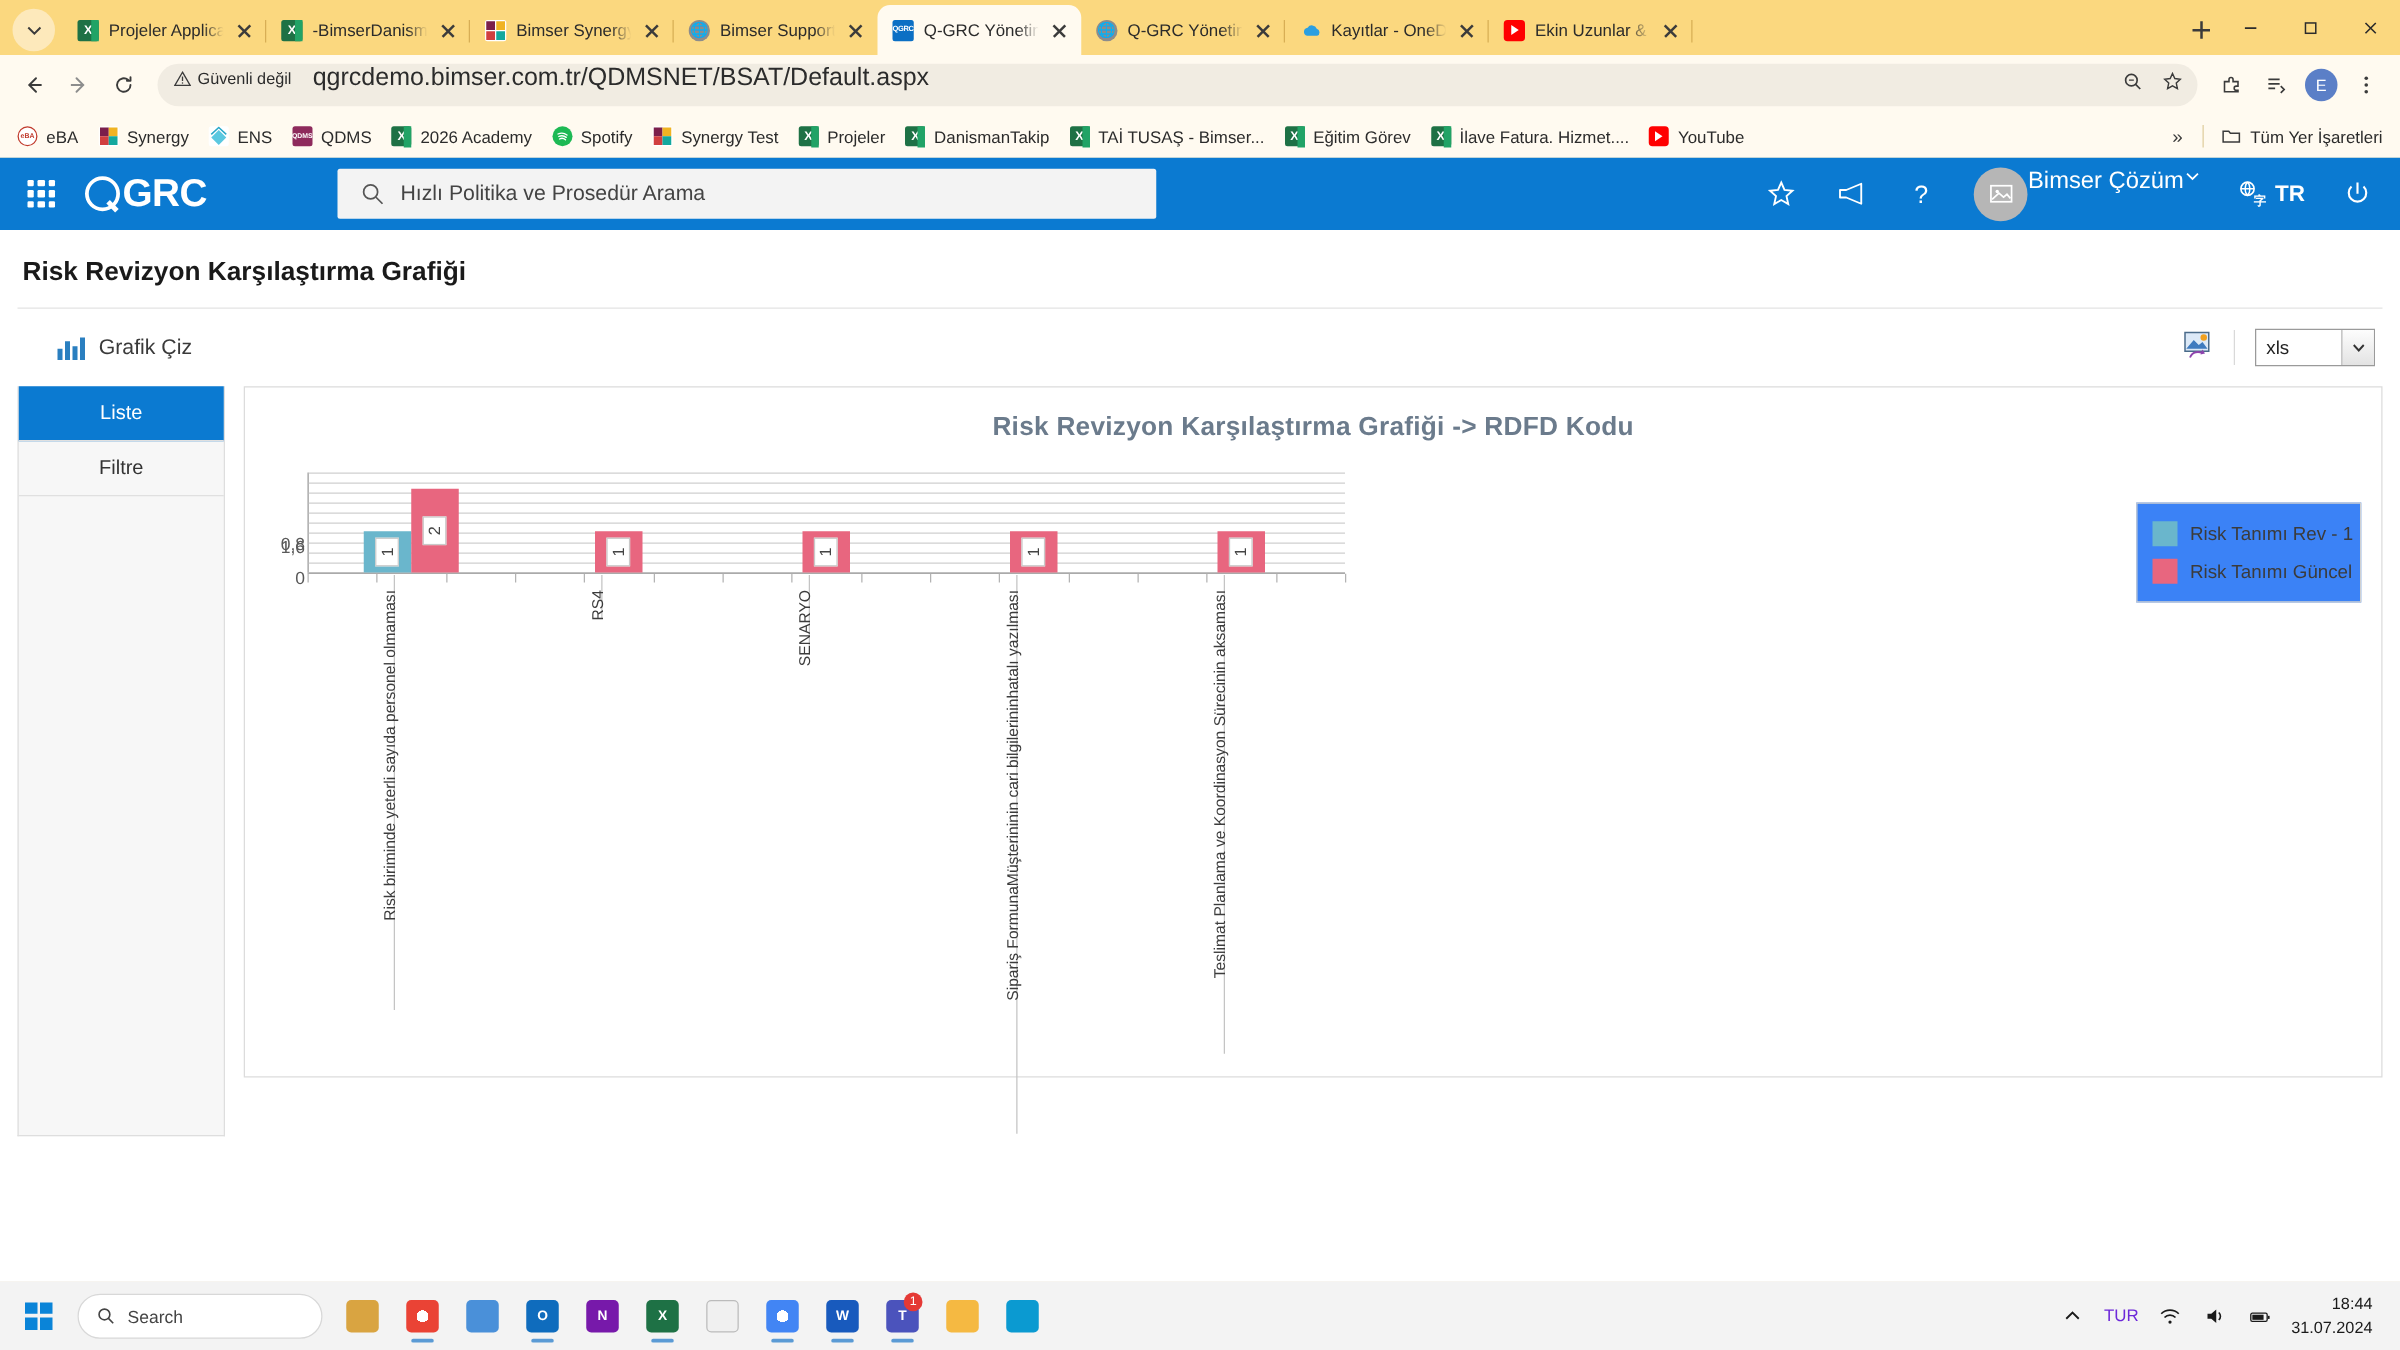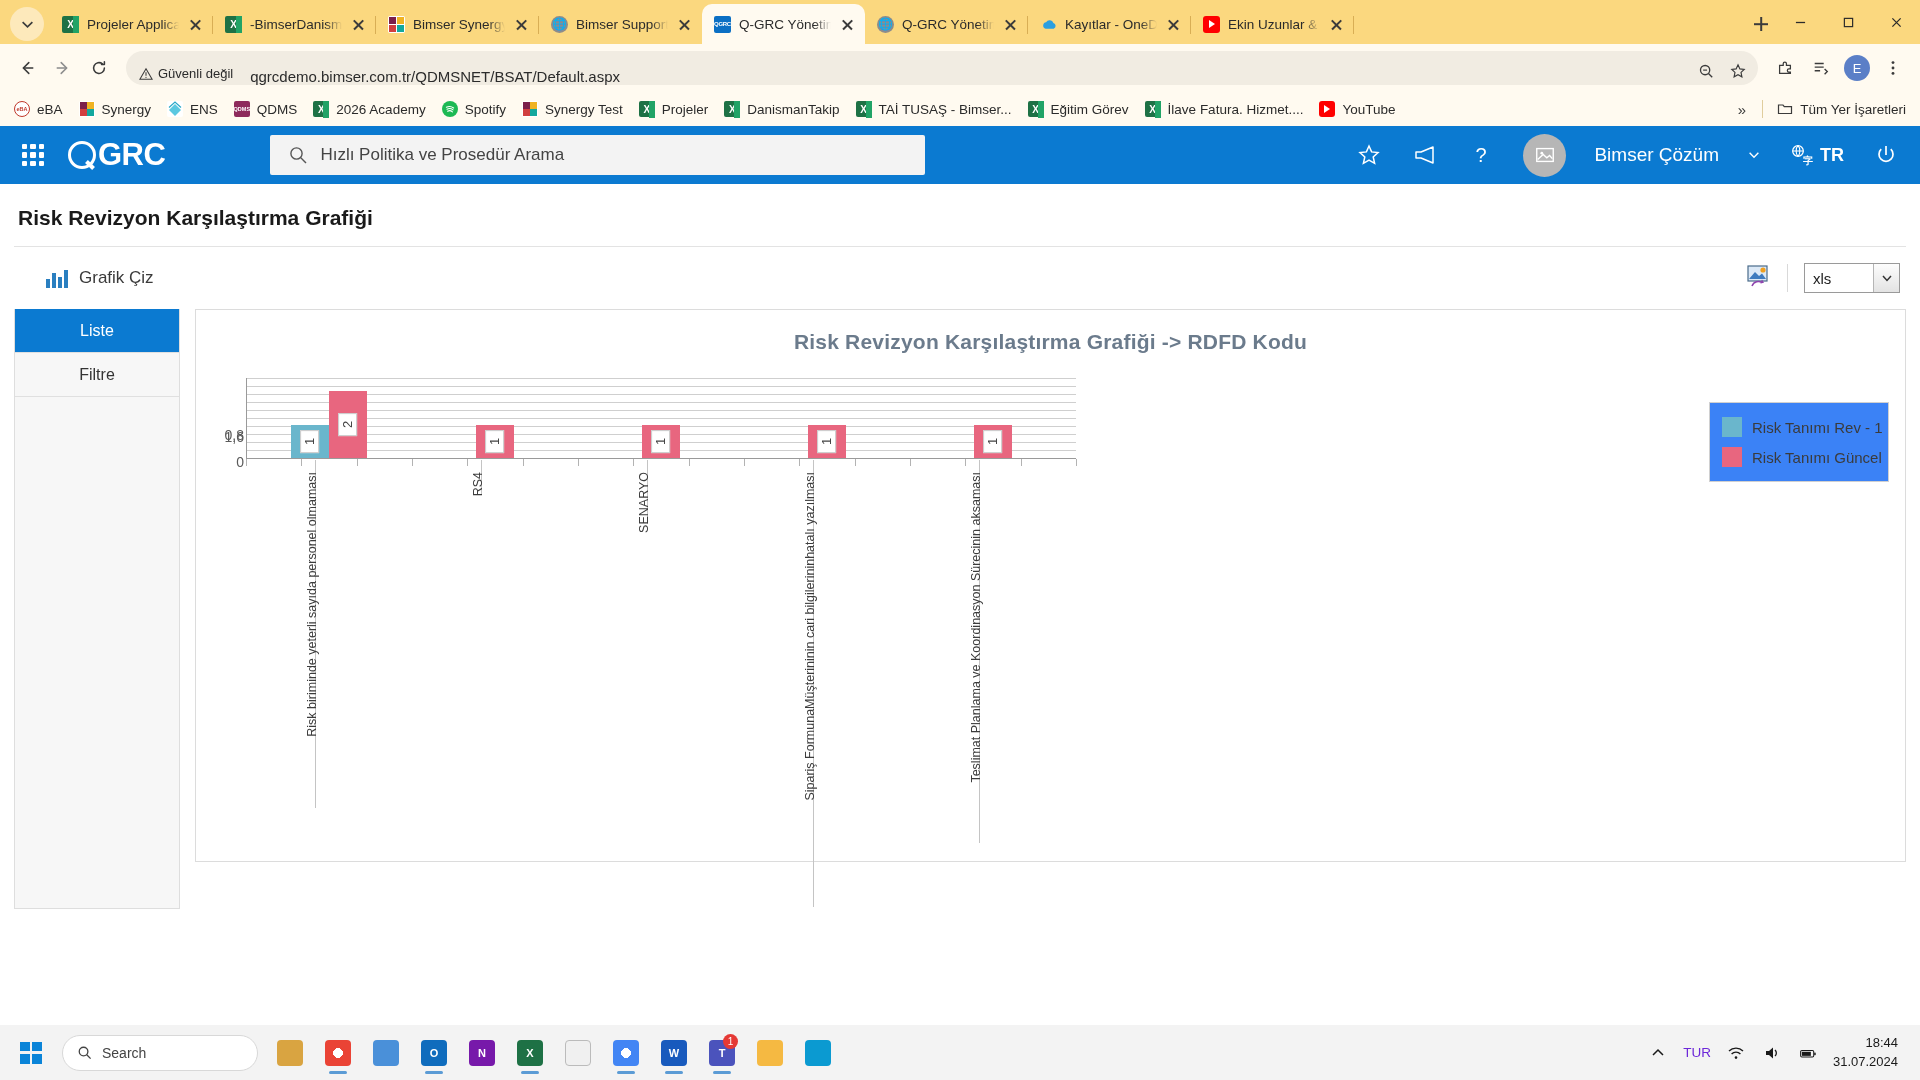--- a/index.html
+++ b/index.html
@@ -82,27 +82,27 @@
   .fi-spotify { background: #1db954; border-radius: 50%; display: flex; align-items: center;
                 justify-content: center; }
 
   
   .toolbar { height: 48px; background: #fffaf0; display: flex; align-items: center; padding: 0 10px; gap: 2px; }
   .navbtn { width: 34px; height: 34px; display: flex; align-items: center; justify-content: center;
             border-radius: 50%; }
   .navbtn svg { width: 18px; height: 18px; }
   .omnibox {
     flex: 1 1 auto; height: 34px; background: #f1ece2; border-radius: 17px;
-    display: flex; align-items: flex-end; padding: 0 6px 0 4px; margin: 0 8px; min-width: 0;
+    display: flex; align-items: flex-start; padding: 0 6px 0 4px; margin: 0 8px; min-width: 0;
   }
   .insecure {
     display: flex; align-items: center; gap: 5px; padding: 4px 9px; border-radius: 14px;
     font-size: 13px; color: #2b2b2b; white-space: nowrap;
   }
-  .url { font-size: 15px; color: #2b2b2b; margin-left: 8px; white-space: nowrap;
+  .url { font-size: 20px; color: #2b2b2b; margin-left: 8px; white-space: nowrap;
          overflow: hidden; flex: 1 1 auto; }
   .omni-icons { display: flex; align-items: center; gap: 4px; margin-left: auto; }
   .omni-icon { width: 28px; height: 28px; display: flex; align-items: center; justify-content: center;
                border-radius: 50%; }
   .omni-icon svg { width: 16px; height: 16px; }
   .tb-icon { width: 34px; height: 34px; display: flex; align-items: center; justify-content: center;
              border-radius: 50%; flex: 0 0 auto; }
   .tb-icon svg { width: 18px; height: 18px; }
   .profile-av { width: 26px; height: 26px; border-radius: 50%; background: #5b7fc7; color: #fff;
                 font-size: 13px; display: flex; align-items: center; justify-content: center; }
@@ -133,21 +133,21 @@
   .brand-q::after { content: ""; position: absolute; right: -2px; bottom: -1px; width: 10px; height: 4px;
                     background: #fff; transform: rotate(45deg); }
   .appsearch {
     width: 655px; height: 40px; background: #f3f3f3; margin-left: 105px;
     display: flex; align-items: center; gap: 12px; padding: 0 18px; border-radius: 2px;
   }
   .appsearch .ph { font-size: 17px; color: #444; }
   .app-right { margin-left: auto; display: flex; align-items: center; gap: 28px; color: #fff; }
   .app-ico { width: 28px; height: 28px; display: flex; align-items: center; justify-content: center; }
   .app-ico svg { width: 24px; height: 24px; }
-  .user-chip { display: flex; align-items: center; gap: 28px; }
+  .user-chip { display: flex; align-items: flex-start; gap: 0; }
   .user-av { width: 43px; height: 43px; border-radius: 50%; background: #b6b6b6;
              display: flex; align-items: center; justify-content: center; }
   .user-name { font-size: 19px; }
   .lang { display: flex; align-items: center; gap: 7px; font-size: 18px; font-weight: bold; }
 
   .page-title { font-size: 21px; font-weight: bold; color: #1a1a1a; padding: 22px 18px 16px 18px; }
   .hr { height: 1px; background: #e3e3e3; margin: 0 14px; }
 
   .toolrow { height: 62px; display: flex; align-items: center; padding: 0 20px 0 46px; }
   .tool-btn { display: flex; align-items: center; gap: 11px; font-size: 17px; color: #3a3a3a; }

